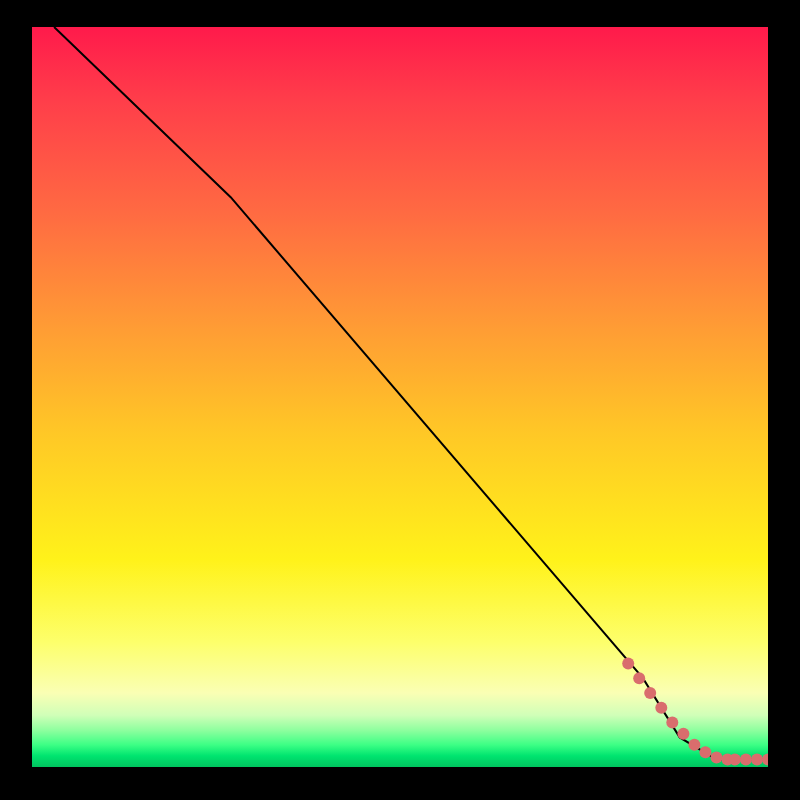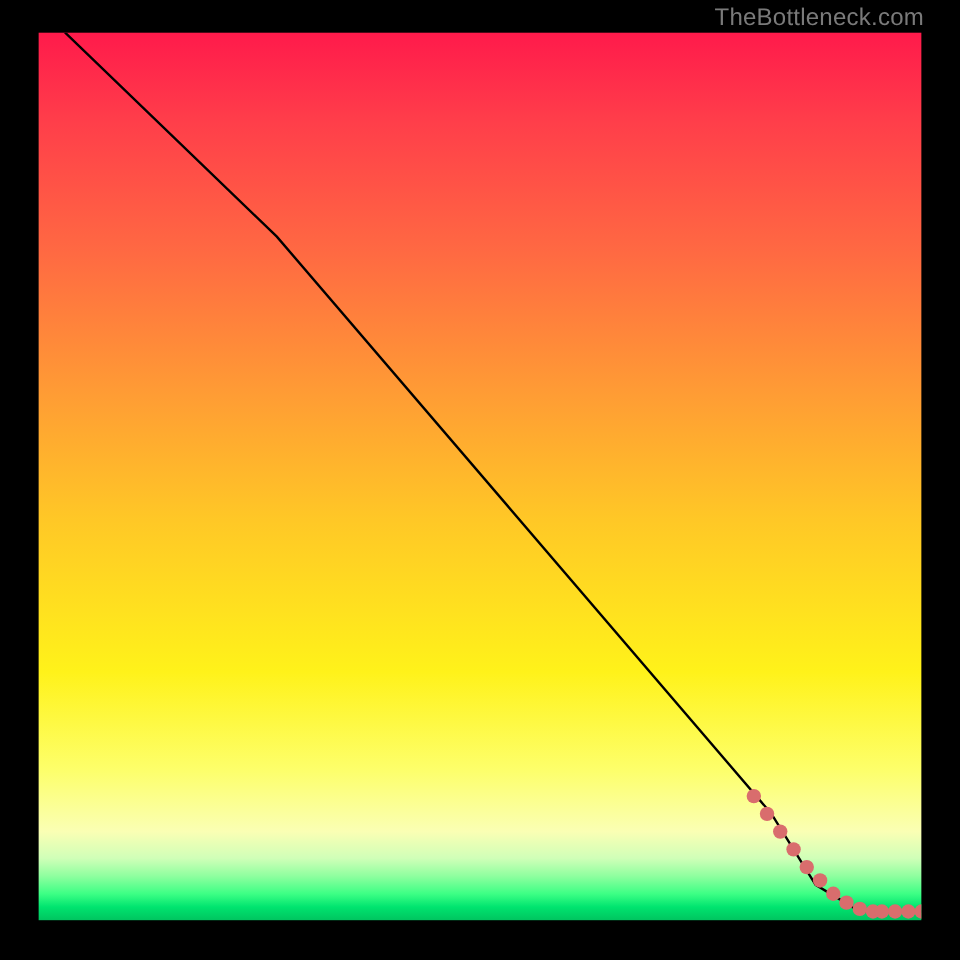--- a/index.html
+++ b/index.html
@@ -54,21 +54,20 @@
     font-size: 20px;
     color: #7a7a7a;
     letter-spacing: 0.2px;
     user-select: none;
   }
 </style>
 </head>
 <body>
 
 <div class="stage">
-  <div class="watermark">TheBottleneck.com</div>
 
   <div class="plot-area">
     <div class="gradient"></div>
     <svg class="overlay" viewBox="0 0 736 740" preserveAspectRatio="none">
       <g>
         <path id="curve-path" fill="none" stroke="#000000" stroke-width="2" d="M22.1 0.0 L198.7 170.2 L610.9 651.2 L647.7 710.4 L684.5 732.6 L736.0 732.6"></path>
       </g>
       <g id="points-group">
           <circle cx="596.2" cy="636.4" r="6" fill="#d96d6d"></circle>
           <circle cx="607.2" cy="651.2" r="6" fill="#d96d6d"></circle>

